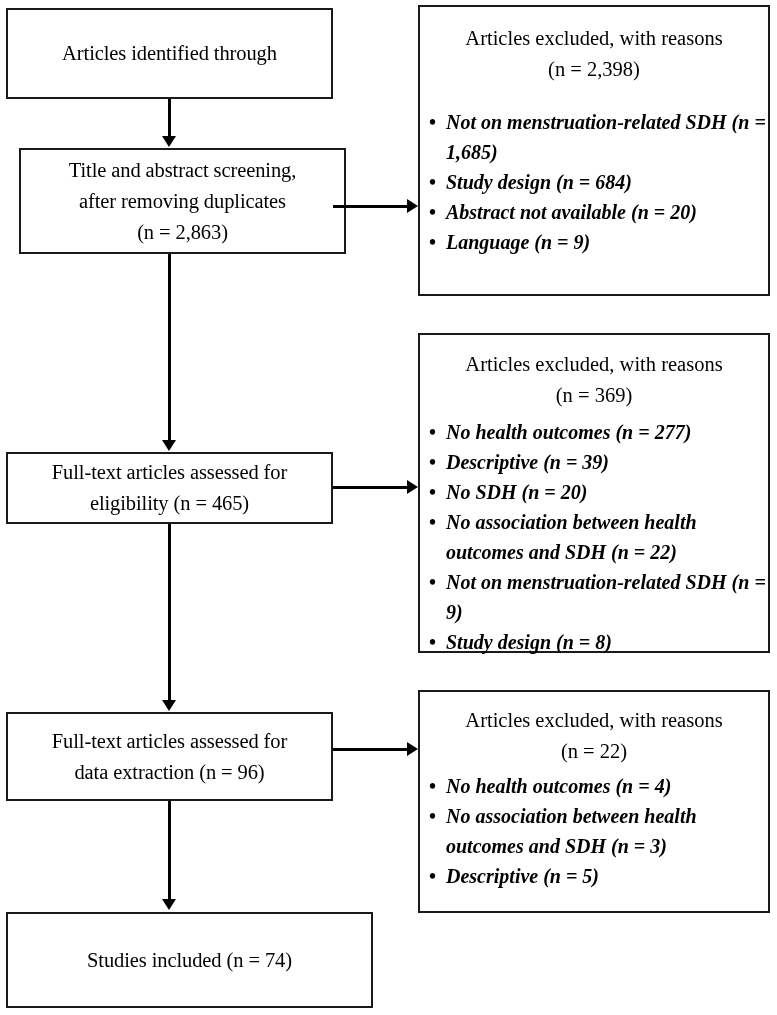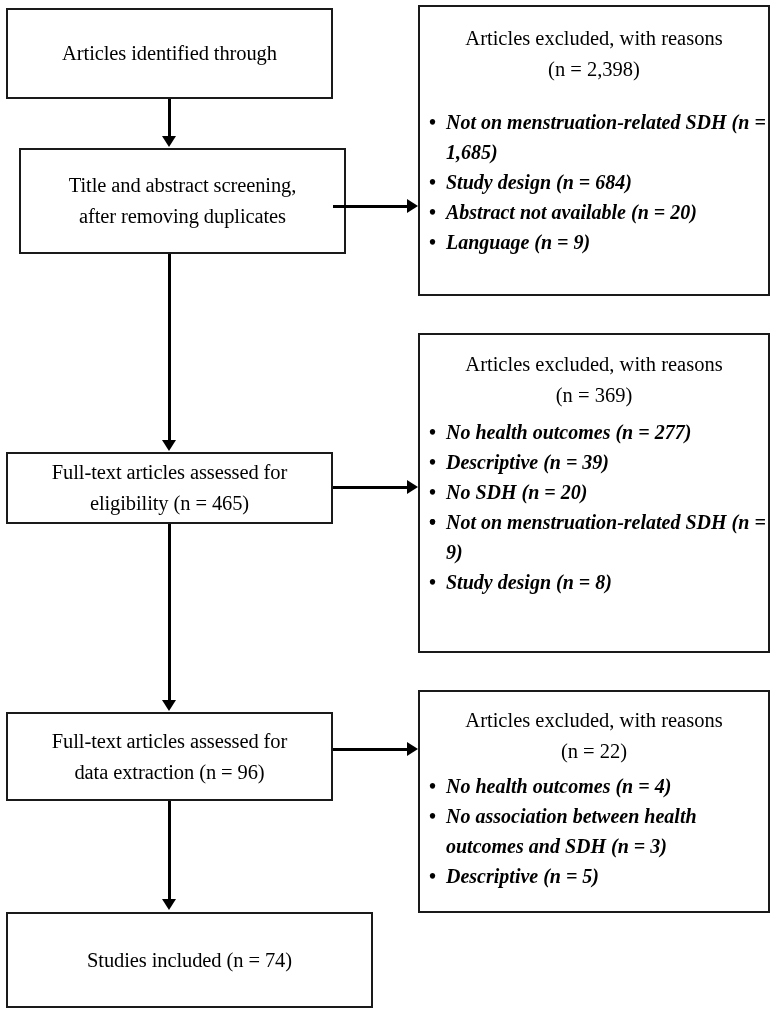--- a/index.html
+++ b/index.html
@@ -98,20 +98,21 @@
 
 <div id="diagram">
 
   <div class="box" style="left:6px;top:8px;width:327px;height:91px;">
     <span class="line">Articles identified through</span>
   </div>
 
   <div class="box" style="left:19px;top:148px;width:327px;height:106px;">
     <span class="line">Title and abstract screening,</span>
     <span class="line">after removing duplicates</span>
+    <span class="line">(n = 2,863)</span>
   </div>
 
   <div class="box" style="left:6px;top:452px;width:327px;height:72px;">
     <span class="line">Full-text articles assessed for</span>
     <span class="line">eligibility (n = 465)</span>
   </div>
 
   <div class="box" style="left:6px;top:712px;width:327px;height:89px;">
     <span class="line">Full-text articles assessed for</span>
     <span class="line">data extraction (n = 96)</span>
@@ -155,20 +156,21 @@
       <li>
         <span class="bullet">•</span>
         <span>Descriptive (n = 39)</span>
       </li>
       <li>
         <span class="bullet">•</span>
         <span>No SDH (n = 20)</span>
       </li>
       <li>
         <span class="bullet">•</span>
+        <span>No association between health outcomes and SDH (n = 22)</span>
       </li>
       <li>
         <span class="bullet">•</span>
         <span>Not on menstruation-related SDH (n = 9)</span>
       </li>
       <li>
         <span class="bullet">•</span>
         <span>Study design (n = 8)</span>
       </li>
     </ul>

